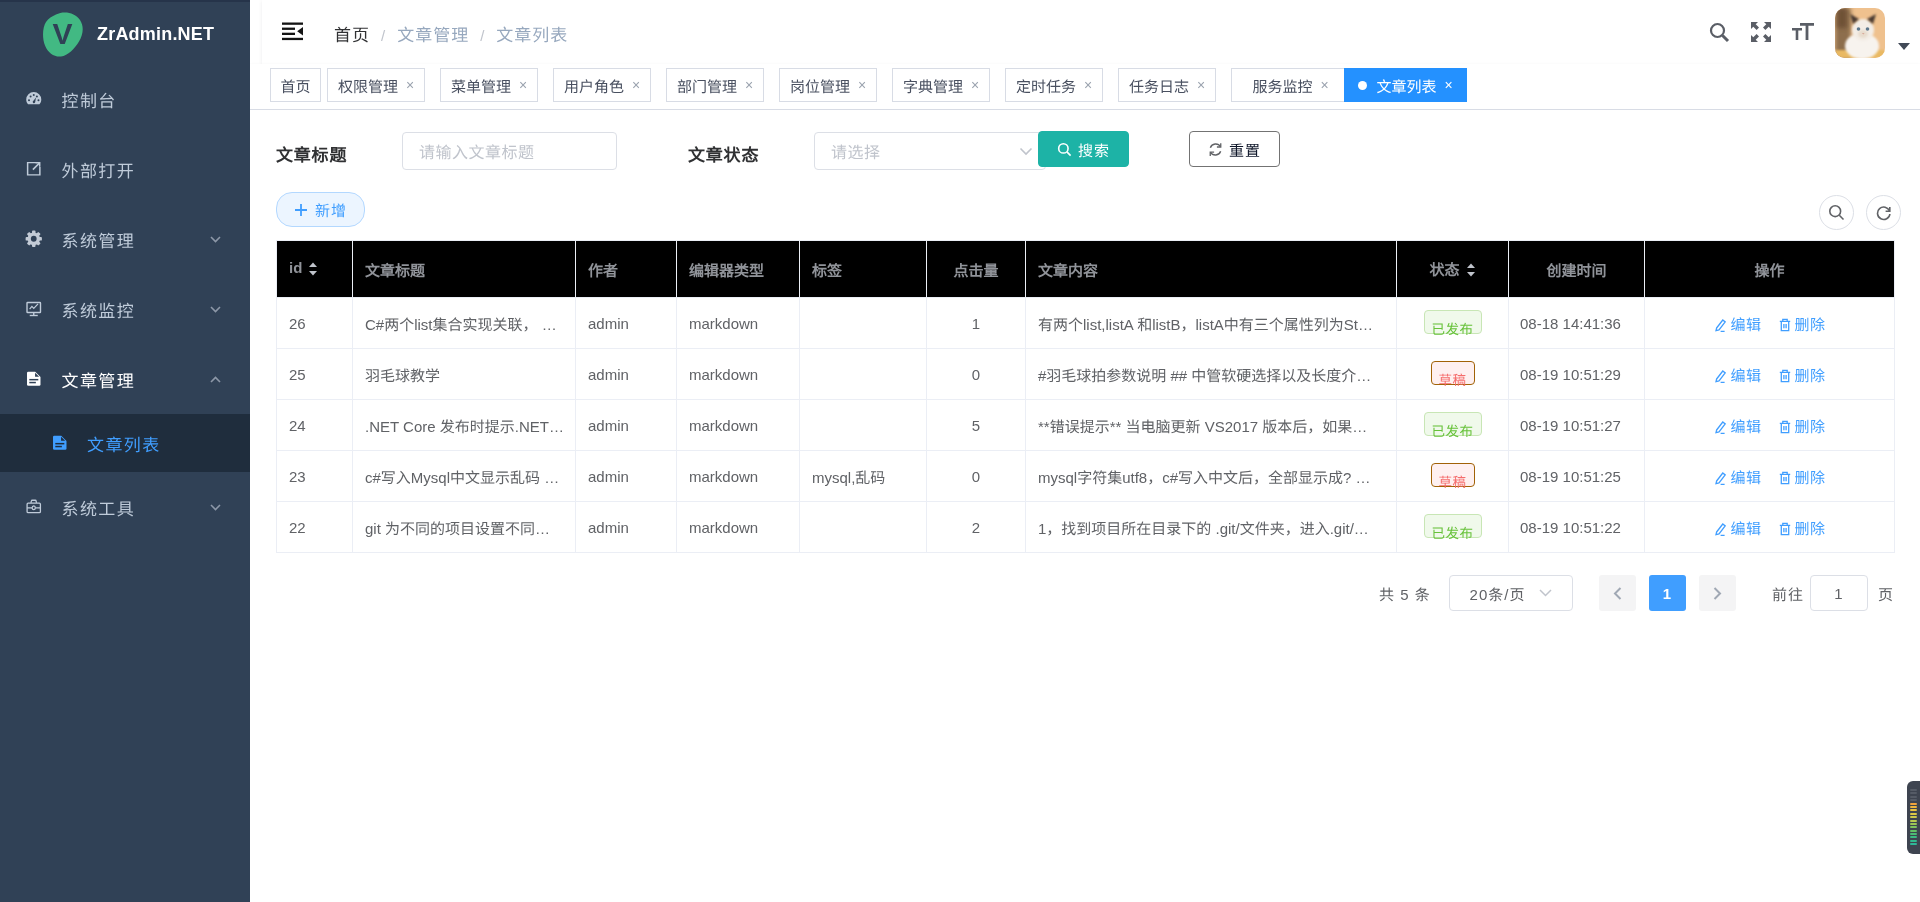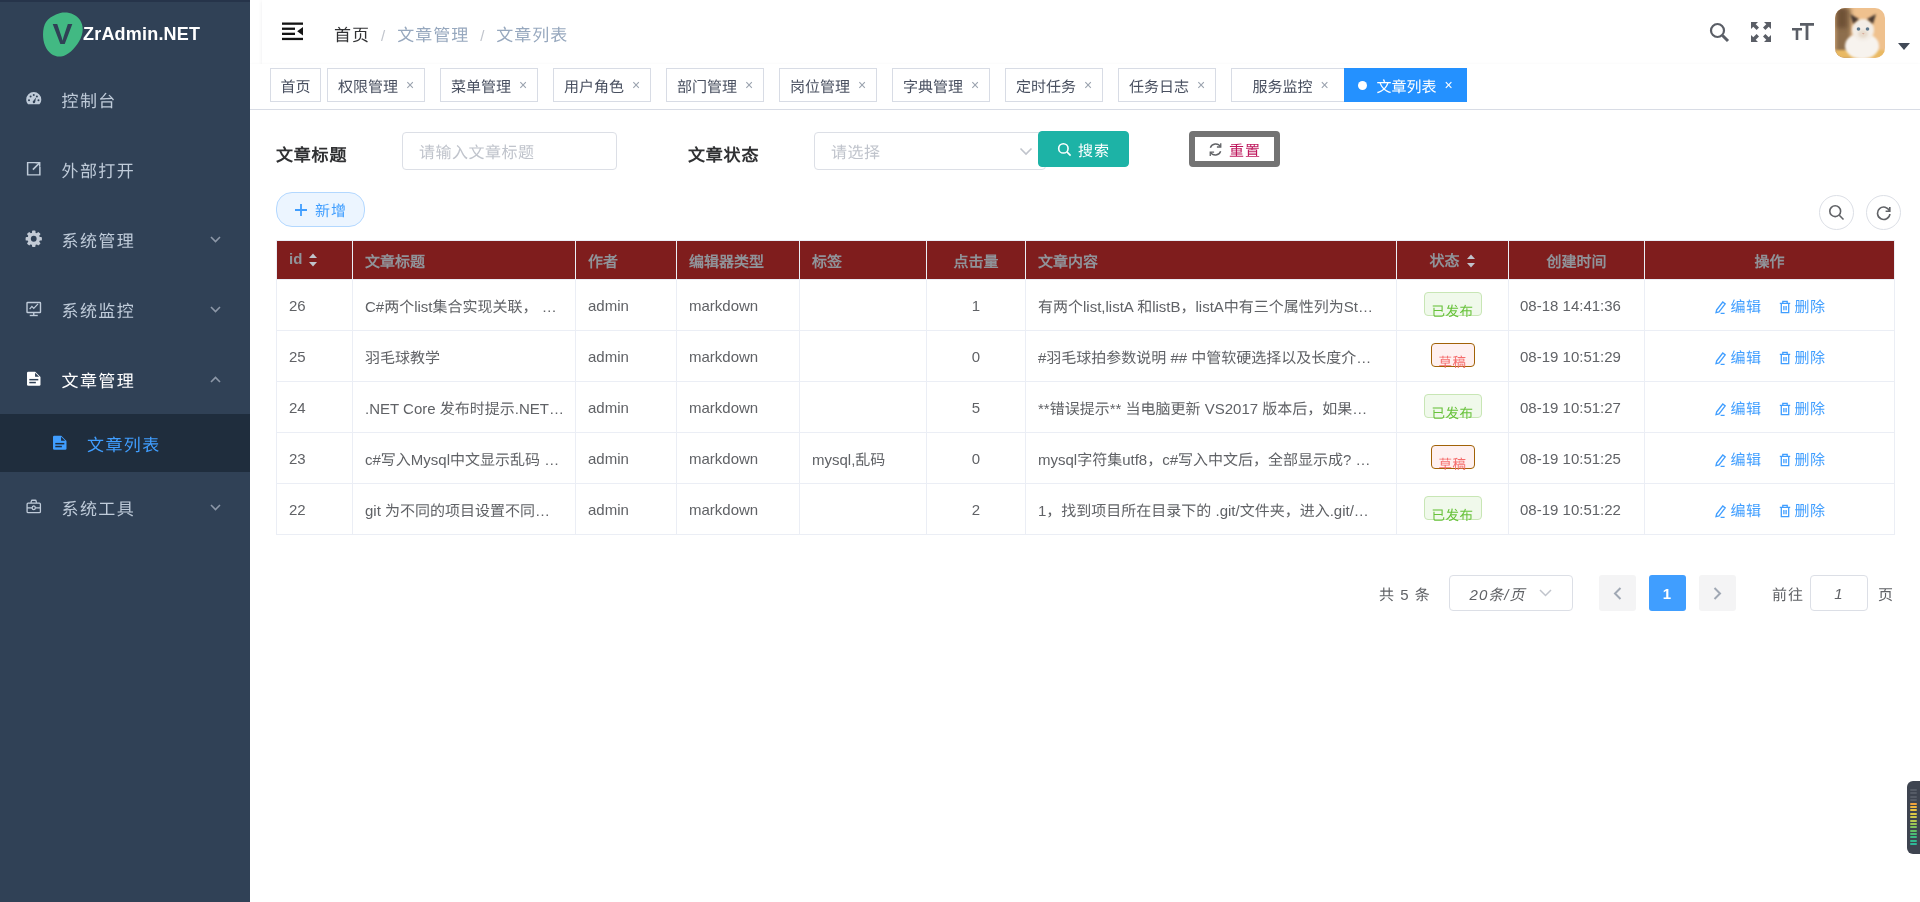--- a/index.html
+++ b/index.html
@@ -3,21 +3,21 @@
 <meta charset="UTF-8">
 <title>ZrAdmin.NET</title>
 <style>
   * { margin:0; padding:0; box-sizing:border-box; }
   html,body { width:1920px; height:902px; overflow:hidden; font-family:"Liberation Sans", sans-serif; background:#fff; }
 
   
   #sidebar { position:absolute; left:0; top:0; width:250px; height:902px; background:#304156; z-index:5; }
   #sidebar .topline { position:absolute; top:0; left:0; width:100%; height:2px; background:#26344a; }
   .logo-row { position:absolute; top:11px; left:42px; height:46px; display:flex; align-items:center; }
-  .logo-title { color:#fff; font-weight:bold; font-size:18px; letter-spacing:0.2px; }
+  .logo-title { color:#fff; font-weight:bold; font-size:18px; margin-left:14px; letter-spacing:0.2px; }
   .menu-item { position:absolute; left:0; width:250px; height:70px; display:flex; align-items:center; color:#bfcbd9; font-size:17px; letter-spacing:1.4px; }
   .menu-item .mi { width:17.5px; height:17.5px; margin-left:25px; flex:none; }
   .menu-item .mt { margin-left:19px; }
   .menu-item .arrow { position:absolute; right:28px; }
   .subwrap { position:absolute; left:0; top:414px; width:250px; height:58px; background:#1f2d3d; }
   .submenu-item { position:absolute; left:0; top:0; width:250px; height:58px; display:flex; align-items:center; color:#409EFF; font-size:17px; letter-spacing:1.4px; }
   .submenu-item .mi { width:17.5px; height:17.5px; margin-left:50.5px; flex:none; }
   .submenu-item .mt { margin-left:19px; }
 
   
@@ -38,46 +38,46 @@
   .tag-item.active { background:#2491ff; color:#fff; border-color:#2491ff; }
   .tag-item.active .dot { width:9px; height:9px; border-radius:50%; background:#fff; margin-right:9px; }
   .tag-item.active .x { color:#fff; }
 
   
   #content { position:absolute; top:110px; left:0; width:1670px; height:792px; background:#fff; }
   .flabel { position:absolute; font-size:17px; font-weight:bold; color:#303133; letter-spacing:0.8px; }
   .finput { position:absolute; height:38px; border:1px solid #dcdfe6; border-radius:4px; background:#fff; font-size:16px; color:#c0c4cc; display:flex; align-items:center; padding-left:16px; letter-spacing:0.5px; }
   .btn { position:absolute; height:36px; border-radius:4px; font-size:15px; display:flex; align-items:center; justify-content:center; letter-spacing:1px; }
   .btn-search { background:#1db3a6; color:#fff; border:1px solid #1db3a6; }
-  .btn-reset { background:#fff; color:#be185d; border:6px solid #737373; }
+  .btn-reset { background:#fff; color:#0f172a; border:1px solid #737373; }
   .btn-add { background:#ecf5ff; color:#409EFF; border:1px solid #b3d8ff; border-radius:16px; font-size:15px; }
   .circ { position:absolute; width:35px; height:35px; border-radius:50%; border:1px solid #dcdfe6; background:#fff; display:flex; align-items:center; justify-content:center; color:#606266; }
 
   
   table.grid { position:absolute; left:26px; top:130px; border-collapse:collapse; table-layout:fixed; width:1618px; font-size:15px; color:#606266; }
   table.grid th, table.grid td { border:1px solid #ebeef5; font-weight:normal; overflow:hidden; white-space:nowrap; }
-  table.grid th { height:39px; color:#909399; font-weight:bold; font-size:15px; background:#7f1d1d; }
+  table.grid th { height:57px; color:#909399; font-weight:bold; font-size:15px; background:#000000; }
   table.grid td { height:51px; }
   .tl { text-align:left; padding-left:12px; }
   .tc { text-align:center; }
   .time { text-align:center; padding-right:12px; }
   .sortc { display:inline-block; vertical-align:middle; margin-left:6px; width:10px; height:18px; position:relative; top:-1px; }
   .tag { display:inline-block; height:24px; line-height:22px; padding:8px 7px; border-radius:4px; font-size:13.5px; letter-spacing:0.5px; }
   .tag-green { color:#67C23A; background:#f0f9eb; border:1px solid #c8e6b5; }
   .tag-red { color:#F56C6C; background:#fef0f0; border:1px solid #a16207; }
   .op a { color:#409EFF; text-decoration:none; font-size:15px; letter-spacing:0.5px; }
   .op .gap { display:inline-block; width:16px; }
   .opico { display:inline-block; vertical-align:-2px; margin-right:3px; }
 
   
   #pager { position:absolute; top:465px; left:0; width:1644px; height:36px; font-size:15px; color:#606266; letter-spacing:1px; }
   .pg { position:absolute; top:0; height:36px; display:flex; align-items:center; justify-content:center; }
   .pgbtn { background:#f4f4f5; color:#97a3b4; border-radius:3px; font-size:15px; }
   .pgnum { background:#409EFF; color:#fff; border-radius:3px; font-weight:bold; }
-  .pgbox { border:1px solid #dcdfe6; border-radius:4px; background:#fff;font-style:italic; }
+  .pgbox { border:1px solid #dcdfe6; border-radius:4px; background:#fff; }
 
   
   #widget { position:absolute; right:0; top:781px; width:13px; height:73px; background:#3e4450; border-radius:6px 0 0 6px; z-index:50; }
   #widget .bars { position:absolute; left:3px; top:8px; width:7px; }
   #widget .b { height:2px; margin-bottom:1.4px; border-radius:1px; }
 </style>
 </head>
 <body>
 
 <div id="sidebar">

